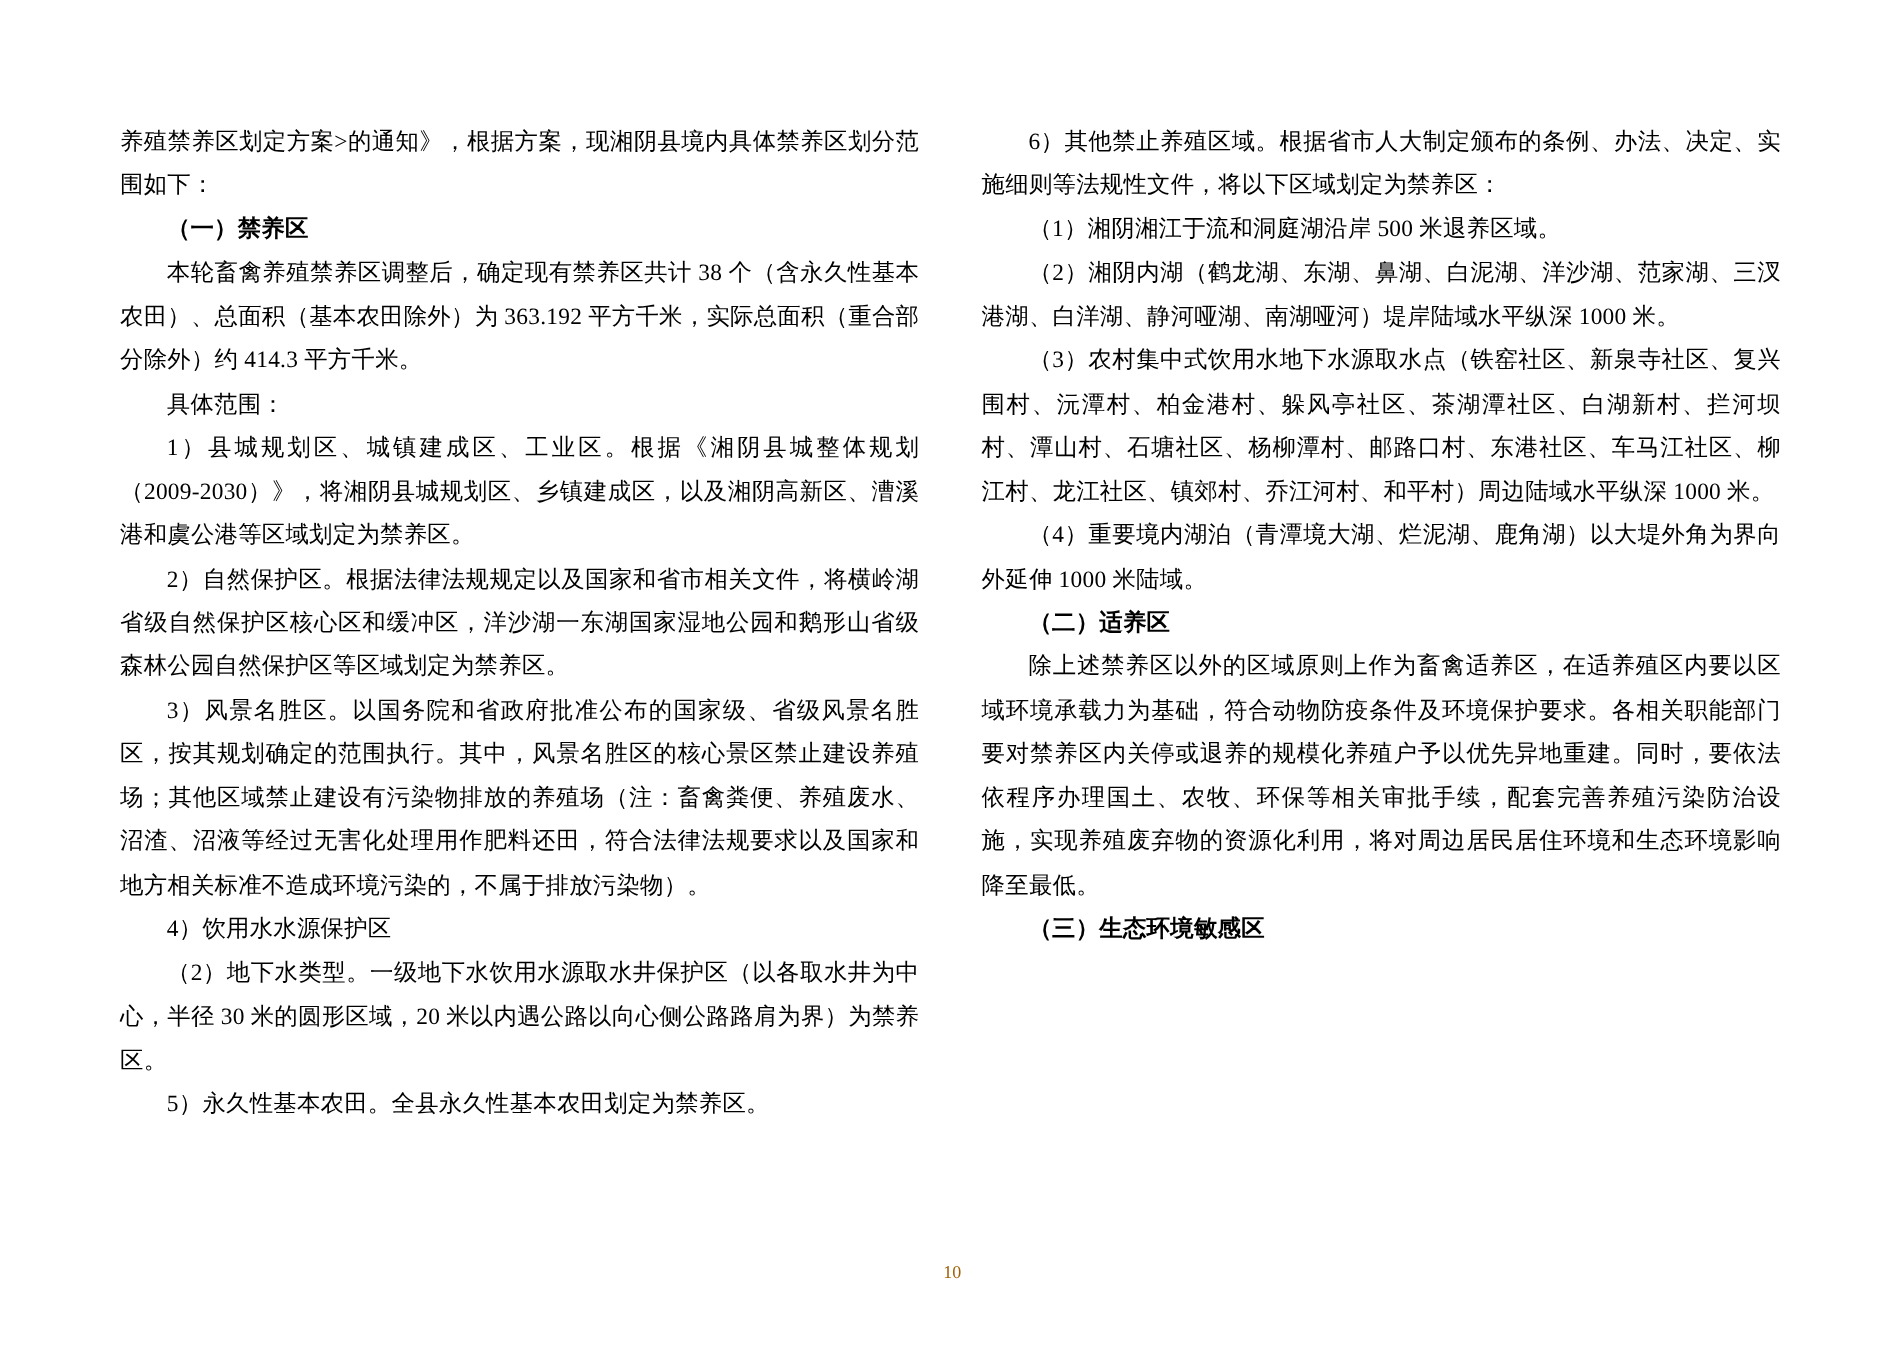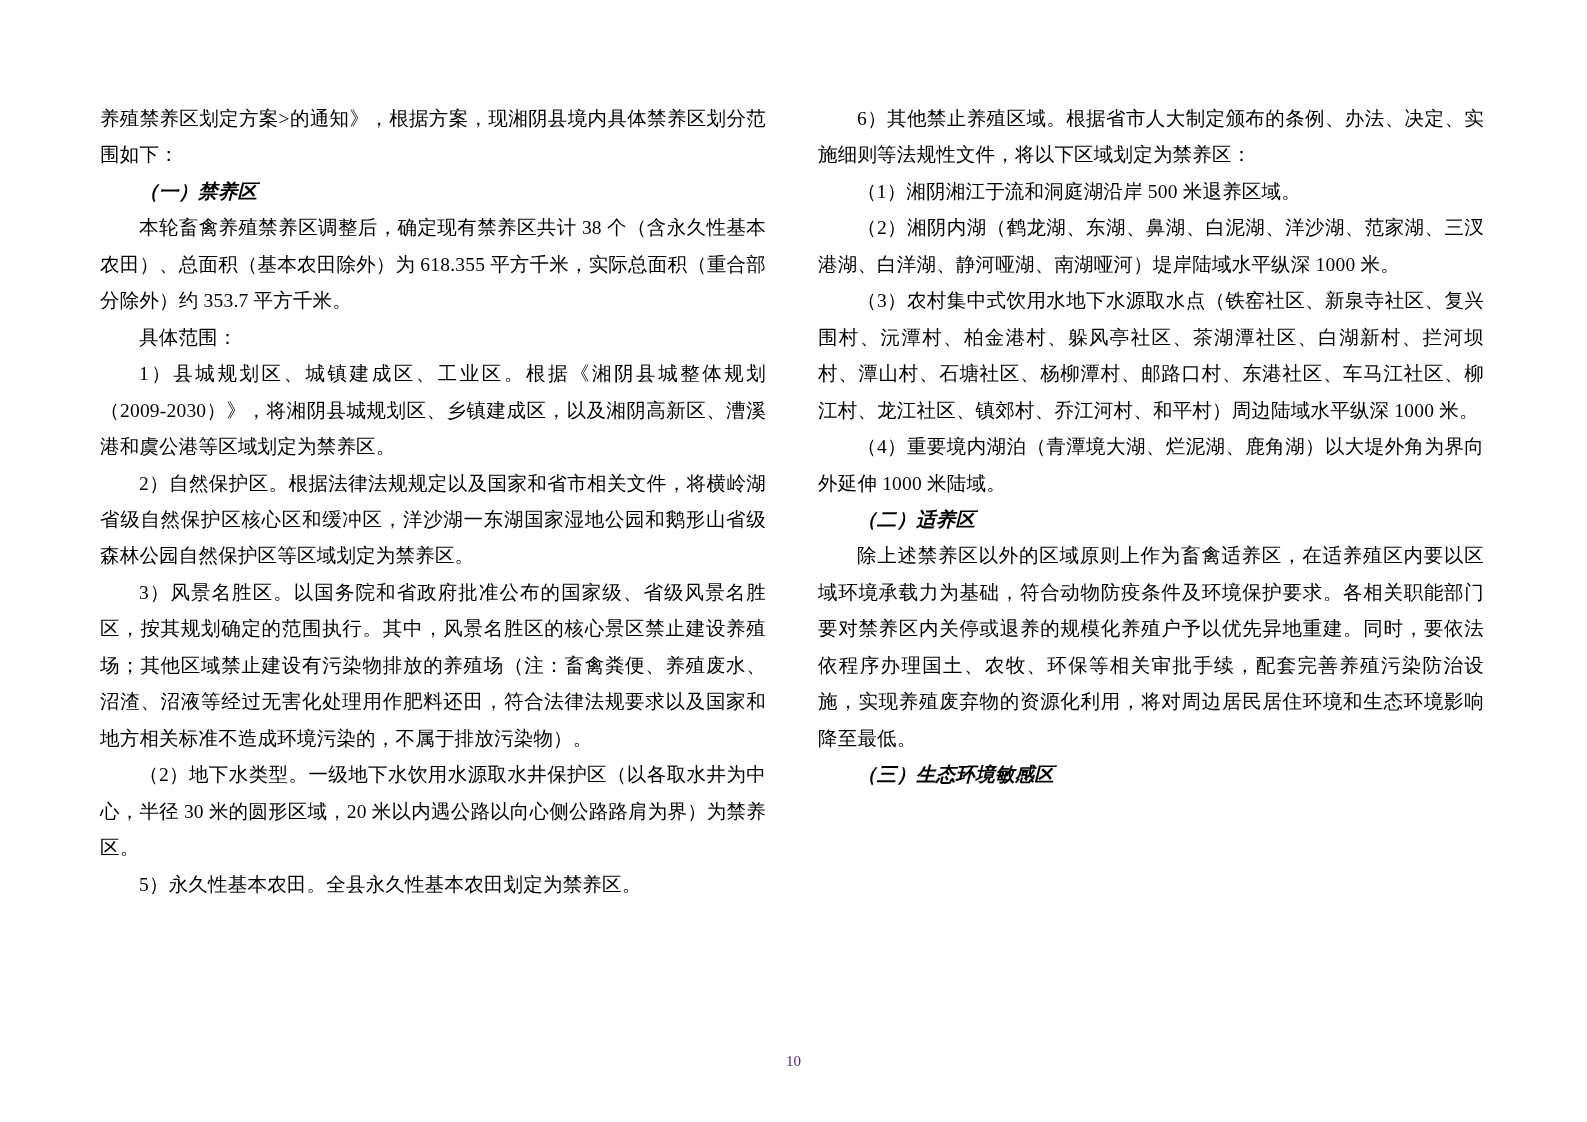--- a/index.html
+++ b/index.html
@@ -31,45 +31,46 @@
     letter-spacing: 0.2px;
   }
   .column-left  { left: 100px; }
   .column-right { left: 818px; }
   .para {
     margin: 0;
     padding: 0;
     text-indent: 2em;
   }
   .para.continuation { text-indent: 0; }
-  .para.heading { font-weight: bold; font-style: italic; }
+  .para.heading { font-weight: bold; }
   .page-number {
     position: absolute;
     left: 0;
     top: 1053px;
     width: 100%;
     text-align: center;
     font-size: 15px;
-    color: #4c1d95;
+    color: #a16207;
   }
 </style>
 </head>
 <body>
 
 <div class="page">
 
   <div class="column column-left">
 
   <p class="para continuation">养殖禁养区划定方案&gt;的通知》，根据方案，现湘阴县境内具体禁养区划分范围如下：</p>
       <p class="para heading">（一）禁养区</p>
-      <p class="para body">本轮畜禽养殖禁养区调整后，确定现有禁养区共计 38 个（含永久性基本农田）、总面积（基本农田除外）为 618.355 平方千米，实际总面积（重合部分除外）约 353.7 平方千米。</p>
+      <p class="para body">本轮畜禽养殖禁养区调整后，确定现有禁养区共计 38 个（含永久性基本农田）、总面积（基本农田除外）为 363.192 平方千米，实际总面积（重合部分除外）约 414.3 平方千米。</p>
       <p class="para body">具体范围：</p>
       <p class="para body">1）县城规划区、城镇建成区、工业区。根据《湘阴县城整体规划（2009-2030）》，将湘阴县城规划区、乡镇建成区，以及湘阴高新区、漕溪港和虞公港等区域划定为禁养区。</p>
       <p class="para body">2）自然保护区。根据法律法规规定以及国家和省市相关文件，将横岭湖省级自然保护区核心区和缓冲区，洋沙湖一东湖国家湿地公园和鹅形山省级森林公园自然保护区等区域划定为禁养区。</p>
       <p class="para body">3）风景名胜区。以国务院和省政府批准公布的国家级、省级风景名胜区，按其规划确定的范围执行。其中，风景名胜区的核心景区禁止建设养殖场；其他区域禁止建设有污染物排放的养殖场（注：畜禽粪便、养殖废水、沼渣、沼液等经过无害化处理用作肥料还田，符合法律法规要求以及国家和地方相关标准不造成环境污染的，不属于排放污染物）。</p>
+      <p class="para body">4）饮用水水源保护区</p>
       <p class="para body">（2）地下水类型。一级地下水饮用水源取水井保护区（以各取水井为中心，半径 30 米的圆形区域，20 米以内遇公路以向心侧公路路肩为界）为禁养区。</p>
       <p class="para body">5）永久性基本农田。全县永久性基本农田划定为禁养区。</p>
     </div>
 
   <div class="column column-right">
 
   <p class="para body">6）其他禁止养殖区域。根据省市人大制定颁布的条例、办法、决定、实施细则等法规性文件，将以下区域划定为禁养区：</p>
       <p class="para body">（1）湘阴湘江于流和洞庭湖沿岸 500 米退养区域。</p>
       <p class="para body">（2）湘阴内湖（鹤龙湖、东湖、鼻湖、白泥湖、洋沙湖、范家湖、三汊港湖、白洋湖、静河哑湖、南湖哑河）堤岸陆域水平纵深 1000 米。</p>
       <p class="para body">（3）农村集中式饮用水地下水源取水点（铁窑社区、新泉寺社区、复兴围村、沅潭村、柏金港村、躲风亭社区、茶湖潭社区、白湖新村、拦河坝村、潭山村、石塘社区、杨柳潭村、邮路口村、东港社区、车马江社区、柳江村、龙江社区、镇郊村、乔江河村、和平村）周边陆域水平纵深 1000 米。</p>

